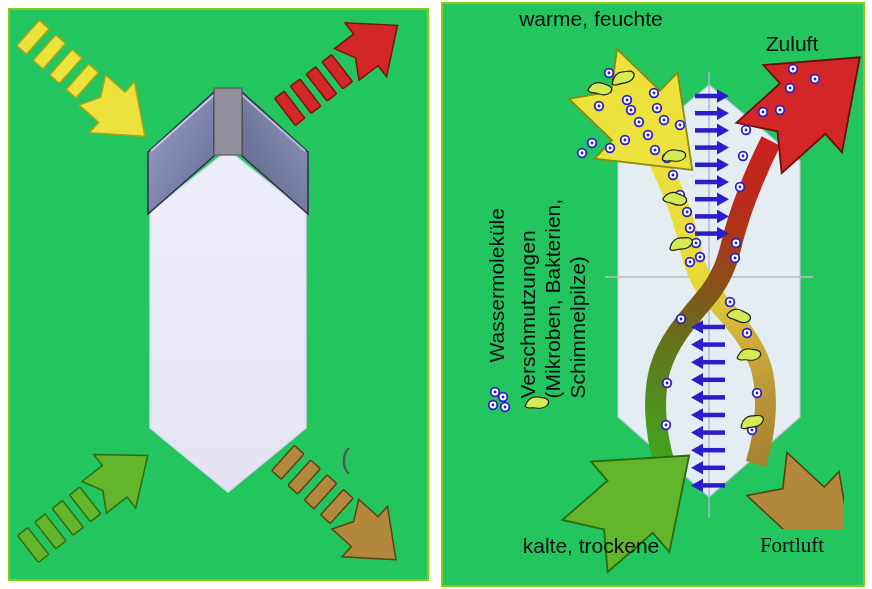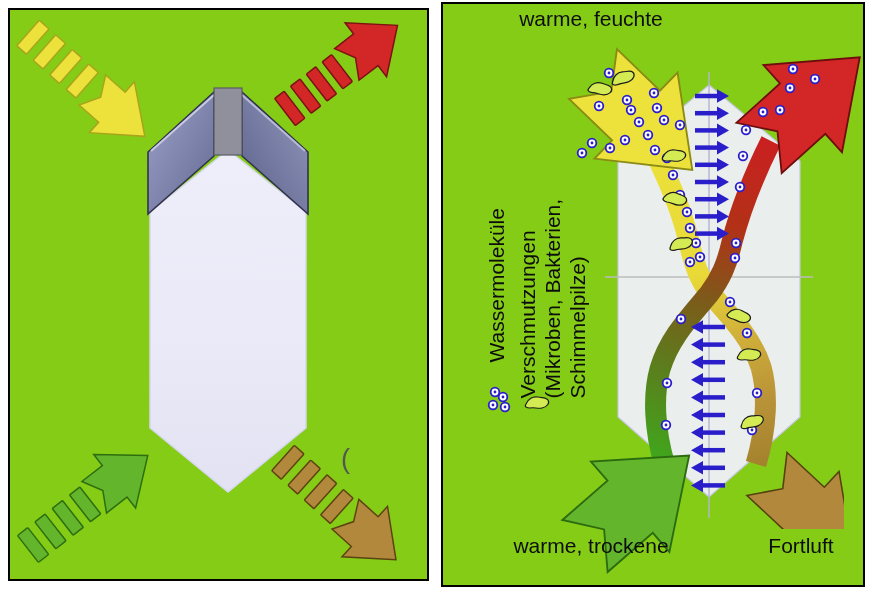--- a/index.html
+++ b/index.html
@@ -1,17 +1,17 @@
 <!DOCTYPE html>
 <html style="--abluft_yellow: #ede23c; --zuluft_red: #d32727; --aussenluft_green: #63b52c; --fortluft_brown: #b1883c; --band_tan_end: #a5822e; --band_green_end: #3fa81c; --moisture_blue: #2a1ecb; --exchanger_fill: #efeff9; --exchanger_edge: #c6c6e2; --roof_slate: #8084ad; --panel_border: #4a4a4a;"><head>
 <meta charset="utf-8">
 <style>
   html,body{margin:0;padding:0;background:#fff;}
   body{width:872px;height:589px;position:relative;font-family:"Liberation Sans",sans-serif;overflow:hidden;}
-  .panel{position:absolute;background:#84cc16;border:2px solid #000000;box-sizing:border-box;padding-left:48px;}
+  .panel{position:absolute;background:#22c55e;border:2px solid #84cc16;box-sizing:border-box;padding-left:48px;}
   #panel-left{left:8px;top:8px;width:421px;height:573px;}
   #panel-right{left:441px;top:2px;width:424px;height:585px;}
   .panel svg{position:absolute;left:0;top:0;}
   .lbl{position:absolute;color:#0d0d0d;font-size:21px;line-height:25px;text-align:center;white-space:nowrap;}
   .lbl span{display:block;}
   .rot{position:absolute;color:#0d0d0d;font-size:21px;line-height:25px;transform:rotate(-90deg);transform-origin:center center;text-align:left;white-space:nowrap;}
   .rot span{display:block;}
   #paren-mark{position:absolute;left:331px;top:434px;font-size:27px;color:#555;font-weight:400;}
   .dashY{fill:var(--abluft_yellow);stroke:#a8a51c;stroke-width:1.5;}
   .dashR{fill:var(--zuluft_red);stroke:#7c1212;stroke-width:1.5;}
@@ -404,24 +404,25 @@
         <path d="M -11,1 C -9,-4 -4,-7 1,-6 C 5,-5 9,-6 11,-3 C 13,0 10,4 5,5 C 1,6 -3,4 -7,5 C -10,5 -13,4 -11,1 Z" transform="translate(296,312) rotate(20)" fill="#d5eb53" stroke="#1c1c1c" stroke-width="1.2"></path>
         <path d="M -11,1 C -9,-4 -4,-7 1,-6 C 5,-5 9,-6 11,-3 C 13,0 10,4 5,5 C 1,6 -3,4 -7,5 C -10,5 -13,4 -11,1 Z" transform="translate(306,351) rotate(0)" fill="#d5eb53" stroke="#1c1c1c" stroke-width="1.2"></path>
         <path d="M -11,1 C -9,-4 -4,-7 1,-6 C 5,-5 9,-6 11,-3 C 13,0 10,4 5,5 C 1,6 -3,4 -7,5 C -10,5 -13,4 -11,1 Z" transform="translate(309,418) rotate(-12)" fill="#d5eb53" stroke="#1c1c1c" stroke-width="1.2"></path>
         <path d="M -11,1 C -9,-4 -4,-7 1,-6 C 5,-5 9,-6 11,-3 C 13,0 10,4 5,5 C 1,6 -3,4 -7,5 C -10,5 -13,4 -11,1 Z" transform="translate(94,399) rotate(0)" fill="#d5eb53" stroke="#1c1c1c" stroke-width="1.2"></path>
       </g>
   </svg>
 
   <div class="lbl" style="left:38px;top:2px;width:220px;">
     <span>warme, feuchte</span>
   </div>
+  <div class="lbl" style="left:299px;top:27px;width:100px;">Zuluft</div>
   <div class="lbl" style="left:38px;top:529px;width:220px;">
-    <span>warme, trockene</span>
+    <span>kalte, trockene</span>
   </div>
-  <div class="lbl" style="left:298px;top:529px;width:120px;">Fortluft</div>
+  <div class="lbl" style="left:289px;top:529px;width:120px;font-family:Liberation Serif, serif;">Fortluft</div>
 
   <div class="rot" style="left:-47px;top:246px;width:200px;height:25px;">Wassermoleküle</div>
   <div class="rot" style="left:-16px;top:232px;width:250px;height:75px;">
     <span>Verschmutzungen</span>
     <span>(Mikroben, Bakterien,</span>
     <span>Schimmelpilze)</span>
   </div>
 </div>
 
 </body></html>

